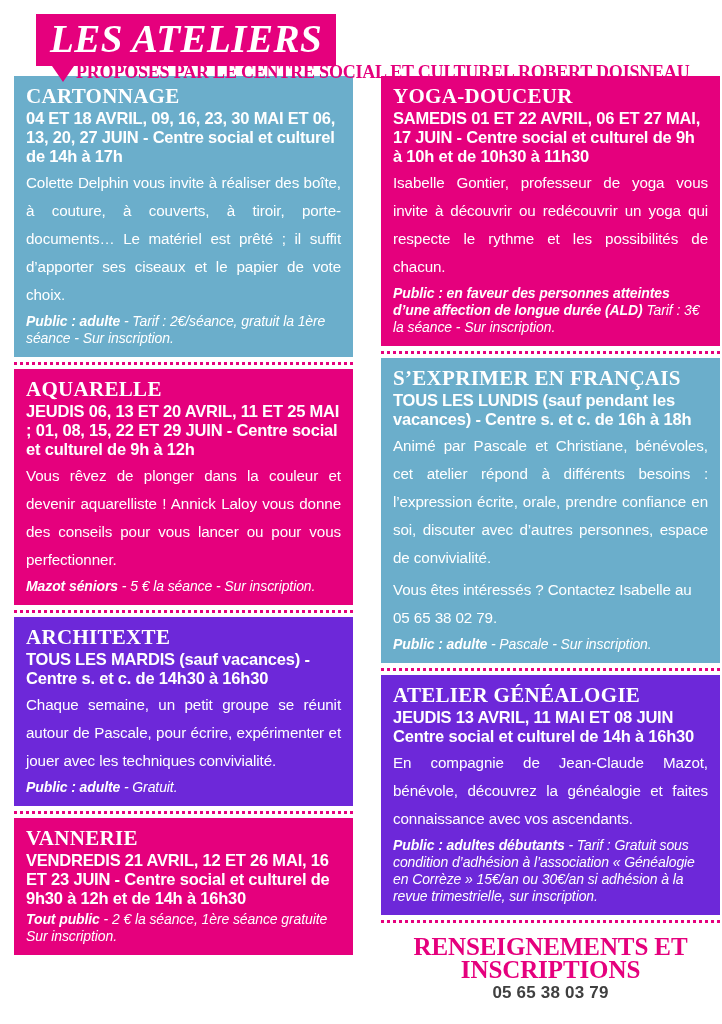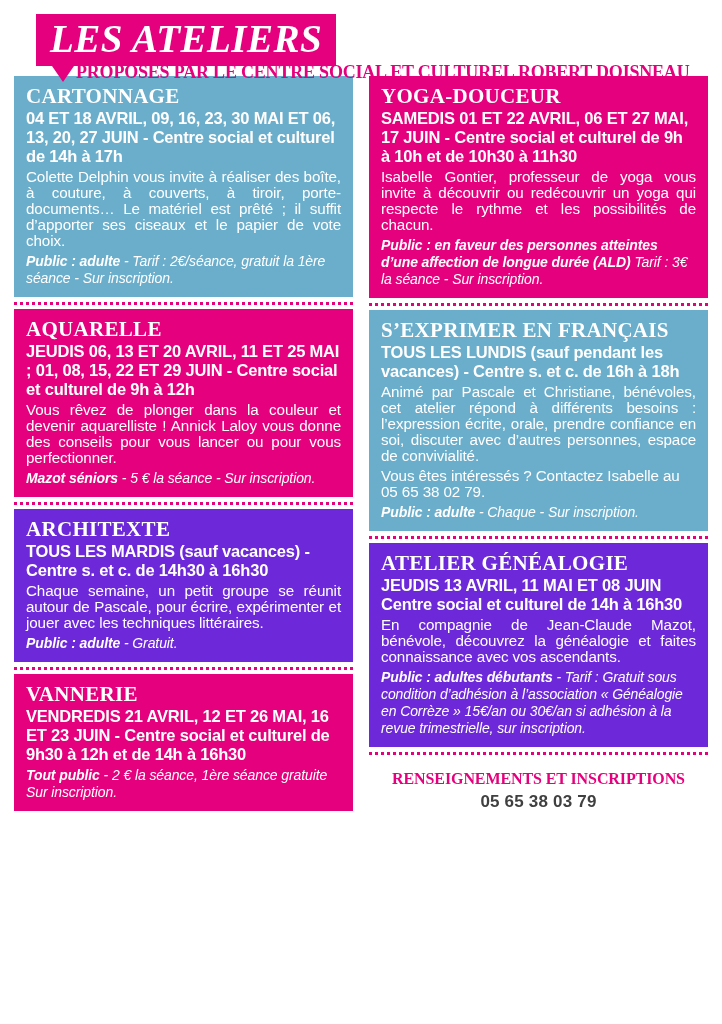--- a/index.html
+++ b/index.html
@@ -67,21 +67,21 @@
     line-height: 20px;
     color: #E5007D;
     white-space: nowrap;
     letter-spacing: -0.2px;
     text-transform: uppercase;
   }
 
   
   .columns {
     display: flex;
-    gap: 16px;
+    gap: 28px;
     align-items: flex-start;
   }
   .col {
     width: 339px;
     flex: 0 0 339px;
   }
 
   
   .card {
     padding: 8px 12px 10px 12px;
@@ -105,21 +105,21 @@
     font-family: "Liberation Sans", sans-serif;
     font-weight: bold;
     font-size: 16.5px;
     line-height: 19px;
     margin: 0 0 3px 0;
     letter-spacing: -0.2px;
   }
   .card-body {
     font-family: "Liberation Sans", sans-serif;
     font-size: 15.2px;
-    line-height: 16px;
+    line-height: 28px;
     text-align: justify;
     margin: 0 0 4px 0;
     letter-spacing: -0.1px;
   }
   .card-body.nojustify { text-align: left; }
   .card-public {
     font-family: "Liberation Sans", sans-serif;
     font-style: italic;
     font-size: 14px;
     line-height: 17px;
@@ -147,21 +147,21 @@
   }
 
   
   .footer {
     text-align: center;
     padding-top: 8px;
   }
   .footer-title {
     font-family: "Liberation Serif", serif;
     font-weight: bold;
-    font-size: 16px;
+    font-size: 25px;
     line-height: 23px;
     color: #E5007D;
     letter-spacing: -0.1px;
     text-transform: uppercase;
   }
   .footer-phone {
     font-family: "Liberation Sans", sans-serif;
     font-weight: bold;
     font-size: 17px;
     line-height: 23px;
@@ -200,21 +200,21 @@
         <div class="card-when">JEUDIS 06, 13 ET 20 AVRIL, 11 ET 25 MAI ; 01, 08, 15, 22 ET 29 JUIN - Centre social et culturel de 9h à 12h</div>
         <div class="card-body">Vous rêvez de plonger dans la couleur et devenir aquarelliste ! Annick Laloy vous donne des conseils pour vous lancer ou pour vous perfectionner.</div>
         <div class="card-public"><b>Mazot séniors</b><span> - 5 € la séance - Sur inscription.</span></div>
       </div>
 
       <div class="dotted"></div>
 
       <div class="card green">
         <div class="card-title">ARCHITEXTE</div>
         <div class="card-when">TOUS LES MARDIS (sauf vacances) - Centre s. et c. de 14h30 à 16h30</div>
-        <div class="card-body">Chaque semaine, un petit groupe se réunit autour de Pascale, pour écrire, expérimenter et jouer avec les techniques littéraires.</div>
+        <div class="card-body">Chaque semaine, un petit groupe se réunit autour de Pascale, pour écrire, expérimenter et jouer avec les techniques convivialité.</div>
         <div class="card-public"><b>Public : adulte</b><span> - Gratuit.</span></div>
       </div>
 
       <div class="dotted"></div>
 
       <div class="card pink">
         <div class="card-title">VANNERIE</div>
         <div class="card-when">VENDREDIS 21 AVRIL, 12 ET 26 MAI, 16 ET 23 JUIN - Centre social et culturel de 9h30 à 12h et de 14h à 16h30</div>
         <div class="card-public"><b>Tout public</b><span> - 2 € la séance, 1ère séance gratuite Sur inscription.</span></div>
       </div>
@@ -230,21 +230,21 @@
         <div class="card-public"><b>Public : en faveur des personnes atteintes d’une affection de longue durée (ALD)</b><span> Tarif : 3€ la séance - Sur inscription.</span></div>
       </div>
 
       <div class="dotted"></div>
 
       <div class="card blue">
         <div class="card-title">S’EXPRIMER EN FRANÇAIS</div>
         <div class="card-when">TOUS LES LUNDIS (sauf pendant les vacances) - Centre s. et c. de 16h à 18h</div>
         <div class="card-body">Animé par Pascale et Christiane, bénévoles, cet atelier répond à différents besoins : l’expression écrite, orale, prendre confiance en soi, discuter avec d’autres personnes, espace de convivialité.</div>
         <div class="card-body nojustify">Vous êtes intéressés ? Contactez Isabelle au 05 65 38 02 79.</div>
-        <div class="card-public"><b>Public : adulte</b><span> - Chaque - Sur inscription.</span></div>
+        <div class="card-public"><b>Public : adulte</b><span> - Pascale - Sur inscription.</span></div>
       </div>
 
       <div class="dotted"></div>
 
       <div class="card green">
         <div class="card-title">ATELIER GÉNÉALOGIE</div>
         <div class="card-when">JEUDIS 13 AVRIL, 11 MAI ET 08 JUIN Centre social et culturel de 14h à 16h30</div>
         <div class="card-body">En compagnie de Jean-Claude Mazot, bénévole, découvrez la généalogie et faites connaissance avec vos ascendants.</div>
         <div class="card-public"><b>Public : adultes débutants</b><span> - Tarif : Gratuit sous condition d’adhésion à l’association « Généalogie en Corrèze » 15€/an ou 30€/an si adhésion à la revue trimestrielle, sur inscription.</span></div>
       </div>

